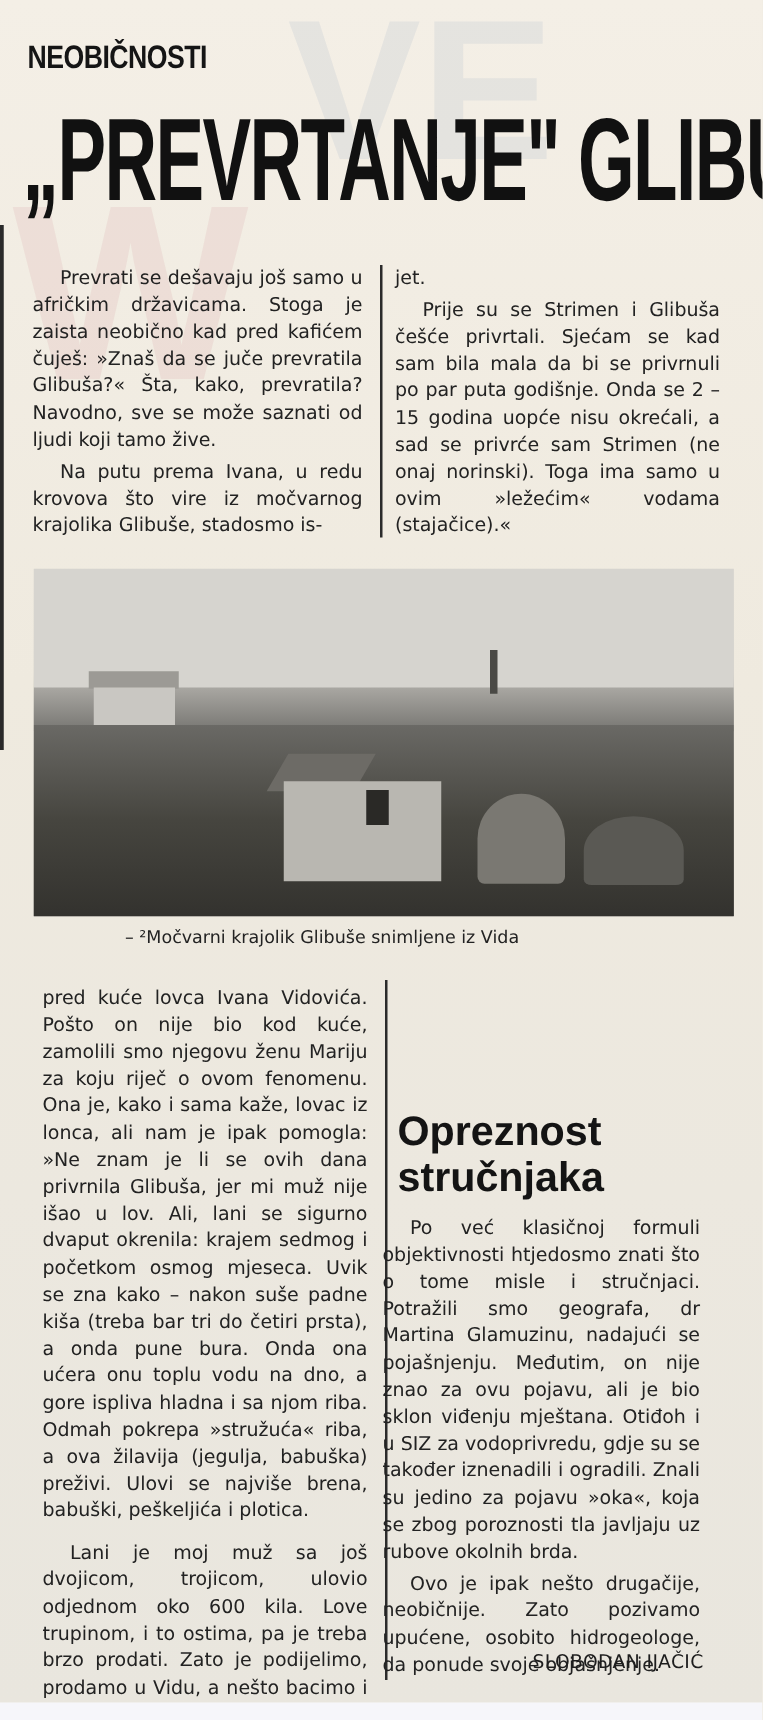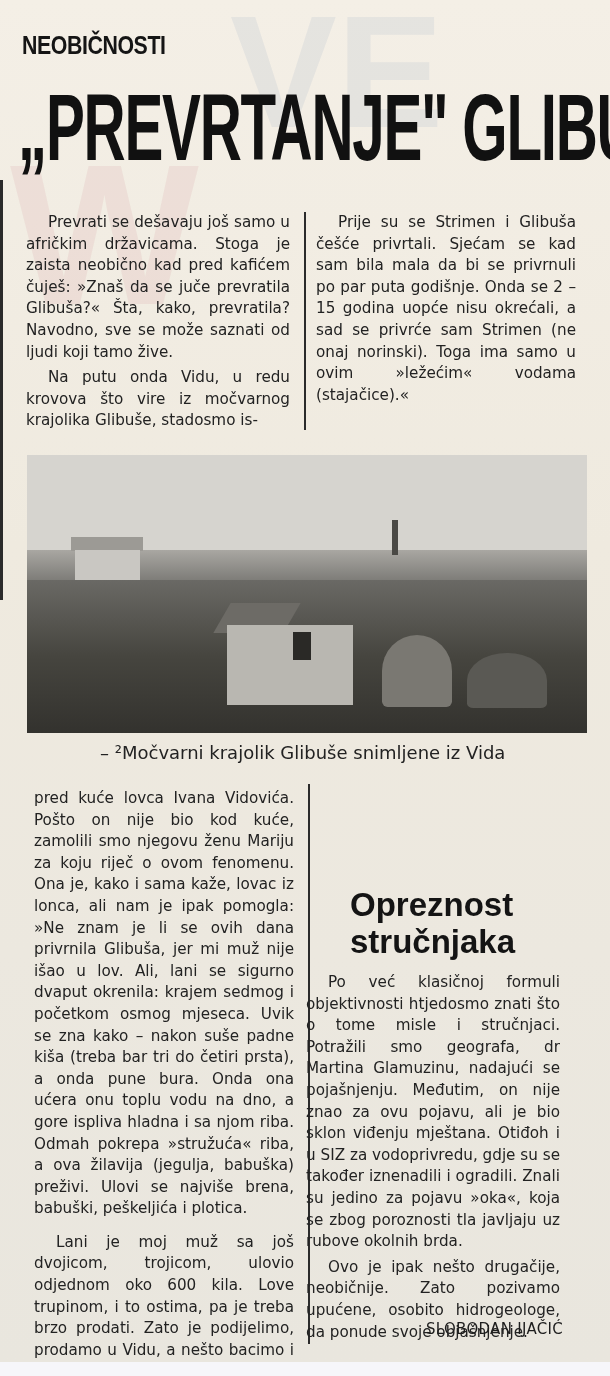--- a/index.html
+++ b/index.html
@@ -53,21 +53,21 @@
   .photo .field { position: absolute; left: 0; top: 125px; width: 100%; height: 153px; background: linear-gradient(180deg,#6a6965,#46453f 50%,#33322e); }
   .photo .house1 { position: absolute; left: 48px; top: 95px; width: 65px; height: 30px; background: #c9c7c2; }
   .photo .house1roof { position: absolute; left: 44px; top: 82px; width: 72px; height: 14px; background: #9c9a95; }
   .photo .hut { position: absolute; left: 200px; top: 170px; width: 126px; height: 80px; background: #b9b7b1; }
   .photo .hutroof { position: absolute; left: 195px; top: 148px; width: 70px; height: 30px; background: #6d6b66; transform: skewX(-30deg); }
   .photo .window { position: absolute; left: 266px; top: 177px; width: 18px; height: 28px; background: #2a2926; }
   .photo .stack1 { position: absolute; left: 355px; top: 180px; width: 70px; height: 72px; background: #7a7872; border-radius: 50% 50% 8% 8%; }
   .photo .stack2 { position: absolute; left: 440px; top: 198px; width: 80px; height: 55px; background: #5a5954; border-radius: 50% 50% 8% 8%; }
   .photo .tree { position: absolute; left: 365px; top: 65px; width: 6px; height: 35px; background: #4a4945; }
   .caption {
-    position: absolute; left: 100px; top: 742px; font-size: 18px; color: #222;
+    position: absolute; left: 100px; top: 742px; font-size: 14px; color: #222;
   }
   .subhead {
     position: absolute; left: 318px; top: 886px;
     font-family: "Liberation Sans", sans-serif; font-weight: bold;
     font-size: 33px; line-height: 37px; color: #141414;
   }
   .byline {
     position: absolute; left: 426px; top: 1320px; font-size: 15px; letter-spacing: 0.3px; color: #1d1d1d;
   }
   .bottom-strip { position: absolute; left: 0; top: 1362px; width: 610px; height: 14px; background: #f6f6fa; }
@@ -78,24 +78,25 @@
 <div class="paper">
   <div class="ghost" style="left:230px; top:-20px; font-size:160px;">VE</div>
   <div class="ghost pink" style="left:10px; top:120px; font-size:200px;">W</div>
   <div class="left-edge"></div>
 
   <div class="section-label">NEOBIČNOSTI</div>
   <div class="headline">„PREVRTANJE" GLIBUŠE</div>
 
   <div class="col" style="left:22px; top:208px; width:272px;">
     <p class="indent">Prevrati se dešavaju još samo u afričkim državicama. Stoga je zaista neobično kad pred kafićem čuješ: »Znaš da se juče prevratila Glibuša?« Šta, kako, prevratila? Navodno, sve se može saznati od ljudi koji tamo žive.</p>
-    <p class="indent">Na putu onda Vidu, u redu krovova što vire iz močvarnog krajolika Glibuše, stadosmo is-</p>
+    <p class="indent">Na putu prema Ivana, u redu krovova što vire iz močvarnog krajolika Glibuše, stadosmo is-</p>
   </div>
   <div class="divider" style="left:304px; top:212px; height:218px;"></div>
   <div class="col" style="left:312px; top:208px; width:268px;">
+    <p>jet.</p>
     <p class="indent">Prije su se Strimen i Glibuša češće privrtali. Sjećam se kad sam bila mala da bi se privrnuli po par puta godišnje. Onda se 2 – 15 godina uopće nisu okrećali, a sad se privrće sam Strimen (ne onaj norinski). Toga ima samo u ovim »ležećim« vodama (stajačice).«</p>
   </div>
 
   <div class="photo">
     <div class="sky"></div>
     <div class="horizon"></div>
     <div class="field"></div>
     <div class="house1roof"></div>
     <div class="house1"></div>
     <div class="tree"></div>
@@ -105,20 +106,20 @@
     <div class="stack1"></div>
     <div class="stack2"></div>
   </div>
   <div class="caption">– ²Močvarni krajolik Glibuše snimljene iz Vida</div>
 
   <div class="col" style="left:30px; top:784px; width:268px;">
     <p>pred kuće lovca Ivana Vidovića. Pošto on nije bio kod kuće, zamolili smo njegovu ženu Mariju za koju riječ o ovom fenomenu. Ona je, kako i sama kaže, lovac iz lonca, ali nam je ipak pomogla: »Ne znam je li se ovih dana privrnila Glibuša, jer mi muž nije išao u lov. Ali, lani se sigurno dvaput okrenila: krajem sedmog i početkom osmog mjeseca. Uvik se zna kako – nakon suše padne kiša (treba bar tri do četiri prsta), a onda pune bura. Onda ona ućera onu toplu vodu na dno, a gore ispliva hladna i sa njom riba. Odmah pokrepa »stružuća« riba, a ova žilavija (jegulja, babuška) preživi. Ulovi se najviše brena, babuški, peškeljića i plotica.</p>
     <p class="indent gap">Lani je moj muž sa još dvojicom, trojicom, ulovio odjednom oko 600 kila. Love trupinom, i to ostima, pa je treba brzo prodati. Zato je podijelimo, prodamo u Vidu, a nešto bacimo i na bru-</p>
   </div>
   <div class="divider" style="left:308px; top:784px; height:560px;"></div>
-  <div class="subhead" style="width:200px;margin-left:32px;">Opreznost stručnjaka</div>
+  <div class="subhead" style="width:200px;">Opreznost stručnjaka</div>
   <div class="col" style="left:302px; top:968px; width:262px;">
     <p class="indent">Po već klasičnoj formuli objektivnosti htjedosmo znati što o tome misle i stručnjaci. Potražili smo geografa, dr Martina Glamuzinu, nadajući se pojašnjenju. Međutim, on nije znao za ovu pojavu, ali je bio sklon viđenju mještana. Otiđoh i u SIZ za vodoprivredu, gdje su se također iznenadili i ogradili. Znali su jedino za pojavu »oka«, koja se zbog poroznosti tla javljaju uz rubove okolnih brda.</p>
     <p class="indent">Ovo je ipak nešto drugačije, neobičnije. Zato pozivamo upućene, osobito hidrogeologe, da ponude svoje objašnjenje.</p>
   </div>
   <div class="byline">SLOBODAN IJAČIĆ</div>
 </div>
 <div class="bottom-strip"></div>
 
 </body></html>

